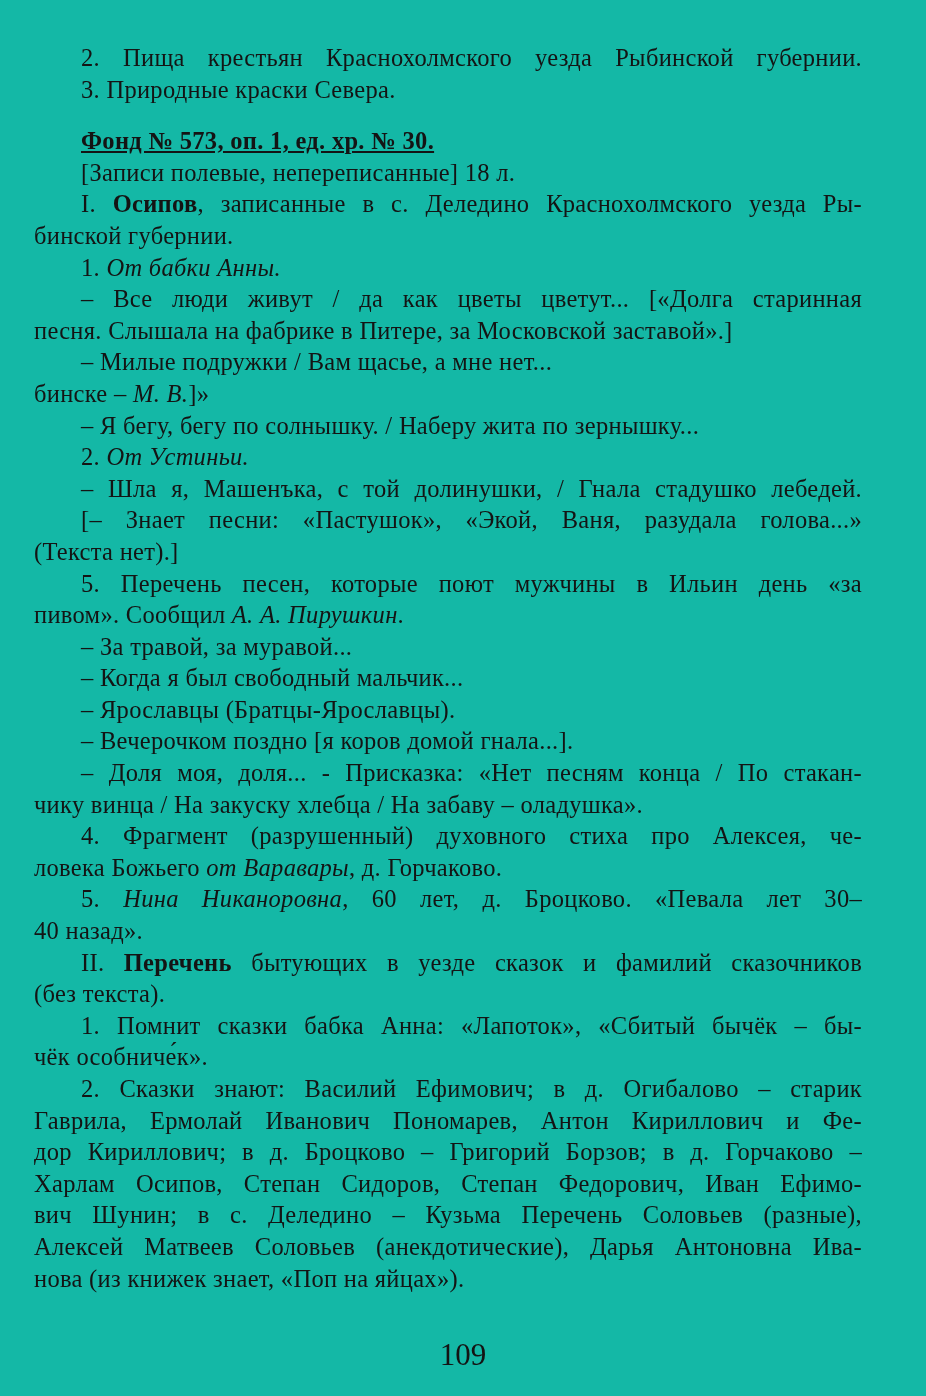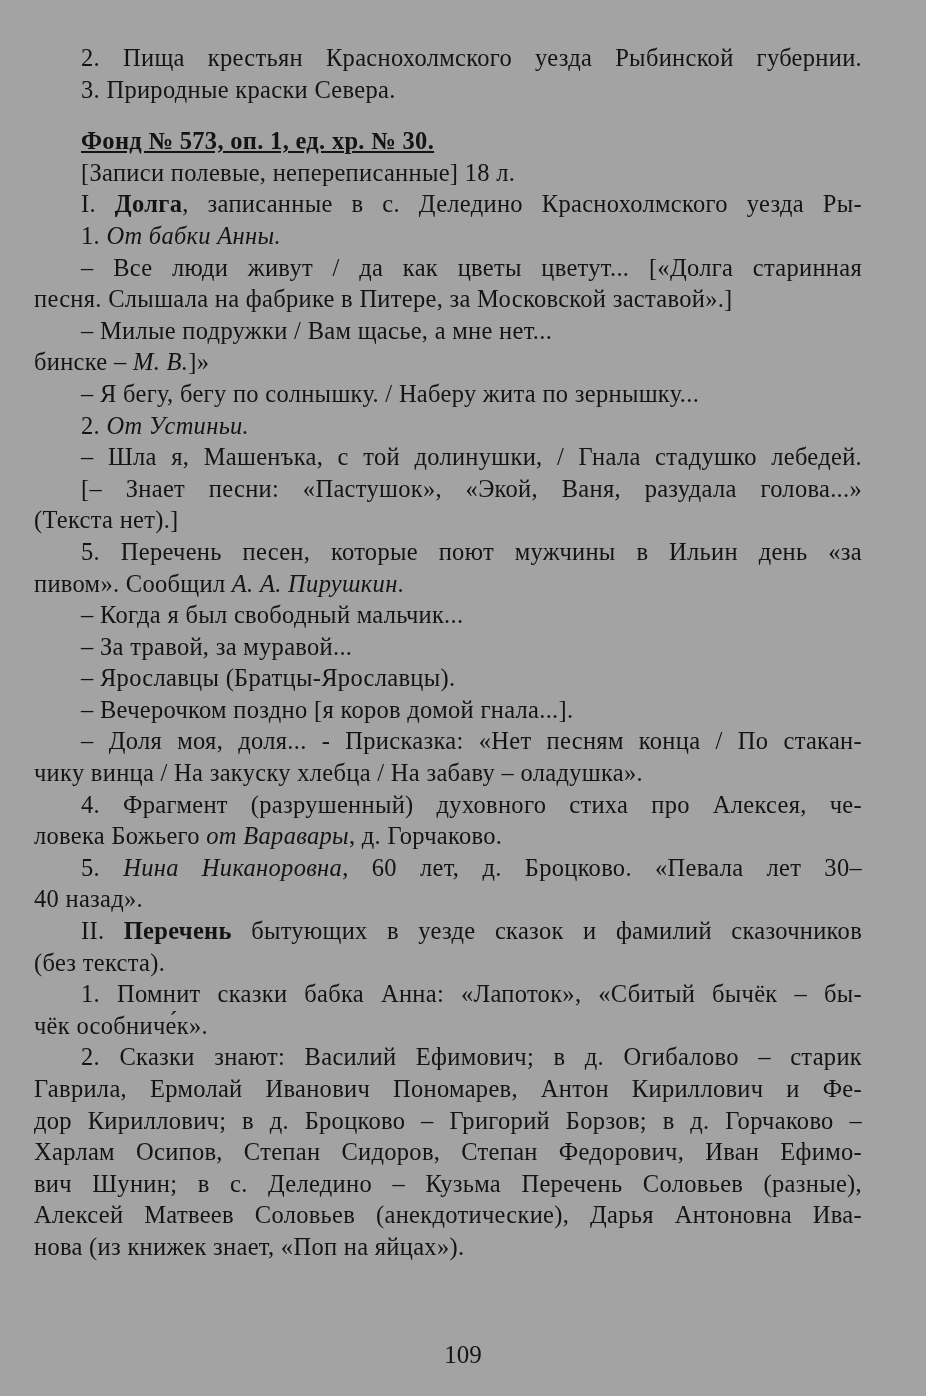--- a/index.html
+++ b/index.html
@@ -4,21 +4,21 @@
 <style>
   html, body {
     margin: 0;
     padding: 0;
     background: #ffffff;
   }
   .page {
     position: relative;
     width: 926px;
     height: 1396px;
-    background: #a3a3a3;
+    background: #14b8a6;
     color: #141414;
     font-family: "Liberation Serif", "DejaVu Serif", serif;
     box-sizing: border-box;
     overflow: hidden;
   }
   .doc-body {
     position: absolute;
     top: 42px;
     left: 34px;
     width: 828px;
@@ -38,49 +38,50 @@
   }
   .seg-regular { font-style: normal; font-weight: normal; }
   .seg-bold { font-weight: bold; }
   .seg-italic { font-style: italic; }
   .page-number {
     position: absolute;
     top: 1340px;
     left: 0;
     width: 926px;
     text-align: center;
-    font-size: 25px;
+    font-size: 31px;
     line-height: 30px;
     color: #141414;
   }
 </style>
 </head>
 <body>
 
 <div class="page">
   <div class="doc-body">
       <div class="line para just"><span class="seg-regular">2. Пища крестьян Краснохолмского уезда Рыбинской губернии.</span></div>
       <div class="line para"><span class="seg-regular">3. Природные краски Севера.</span></div>
       <div class="line para gap"><span class="seg-bold">Фонд № 573, оп. 1, ед. хр. № 30.</span></div>
       <div class="line para"><span class="seg-regular">[Записи полевые, непереписанные] 18 л.</span></div>
-      <div class="line para just"><span class="seg-regular">I. </span><span class="seg-bold">Долга</span><span class="seg-regular">, записанные в с. Деледино Краснохолмского уезда Ры-</span></div>
+      <div class="line para just"><span class="seg-regular">I. </span><span class="seg-bold">Осипов</span><span class="seg-regular">, записанные в с. Деледино Краснохолмского уезда Ры-</span></div>
+      <div class="line flush"><span class="seg-regular">бинской губернии.</span></div>
       <div class="line para"><span class="seg-regular">1. </span><span class="seg-italic">От бабки Анны.</span></div>
       <div class="line para just"><span class="seg-regular">– Все люди живут / да как цветы цветут... [«Долга старинная</span></div>
       <div class="line flush"><span class="seg-regular">песня. Слышала на фабрике в Питере, за Московской заставой».]</span></div>
       <div class="line para"><span class="seg-regular">– Милые подружки / Вам щасье, а мне нет...</span></div>
       <div class="line flush"><span class="seg-regular">бинске – </span><span class="seg-italic">М. В.</span><span class="seg-regular">]»</span></div>
       <div class="line para"><span class="seg-regular">– Я бегу, бегу по солнышку. / Наберу жита по зернышку...</span></div>
       <div class="line para"><span class="seg-regular">2. </span><span class="seg-italic">От Устиньи.</span></div>
       <div class="line para just"><span class="seg-regular">– Шла я, Машенъка, с той долинушки, / Гнала стадушко лебедей.</span></div>
       <div class="line para just"><span class="seg-regular">[– Знает песни: «Пастушок», «Экой, Ваня, разудала голова...»</span></div>
       <div class="line flush"><span class="seg-regular">(Текста нет).]</span></div>
       <div class="line para just"><span class="seg-regular">5. Перечень песен, которые поют мужчины в Ильин день «за</span></div>
       <div class="line flush"><span class="seg-regular">пивом». Сообщил </span><span class="seg-italic">А. А. Пирушкин</span><span class="seg-regular">.</span></div>
+      <div class="line para"><span class="seg-regular">– За травой, за муравой...</span></div>
       <div class="line para"><span class="seg-regular">– Когда я был свободный мальчик...</span></div>
-      <div class="line para"><span class="seg-regular">– За травой, за муравой...</span></div>
       <div class="line para"><span class="seg-regular">– Ярославцы (Братцы-Ярославцы).</span></div>
       <div class="line para"><span class="seg-regular">– Вечерочком поздно [я коров домой гнала...].</span></div>
       <div class="line para just"><span class="seg-regular">– Доля моя, доля... - Присказка: «Нет песням конца / По стакан-</span></div>
       <div class="line flush"><span class="seg-regular">чику винца / На закуску хлебца / На забаву – оладушка».</span></div>
       <div class="line para just"><span class="seg-regular">4. Фрагмент (разрушенный) духовного стиха про Алексея, че-</span></div>
       <div class="line flush"><span class="seg-regular">ловека Божьего </span><span class="seg-italic">от Варавары</span><span class="seg-regular">, д. Горчаково.</span></div>
       <div class="line para just"><span class="seg-regular">5. </span><span class="seg-italic">Нина Никаноровна</span><span class="seg-regular">, 60 лет, д. Броцково. «Певала лет 30–</span></div>
       <div class="line flush"><span class="seg-regular">40 назад».</span></div>
       <div class="line para just"><span class="seg-regular">II. </span><span class="seg-bold">Перечень</span><span class="seg-regular"> бытующих в уезде сказок и фамилий сказочников</span></div>
       <div class="line flush"><span class="seg-regular">(без текста).</span></div>

